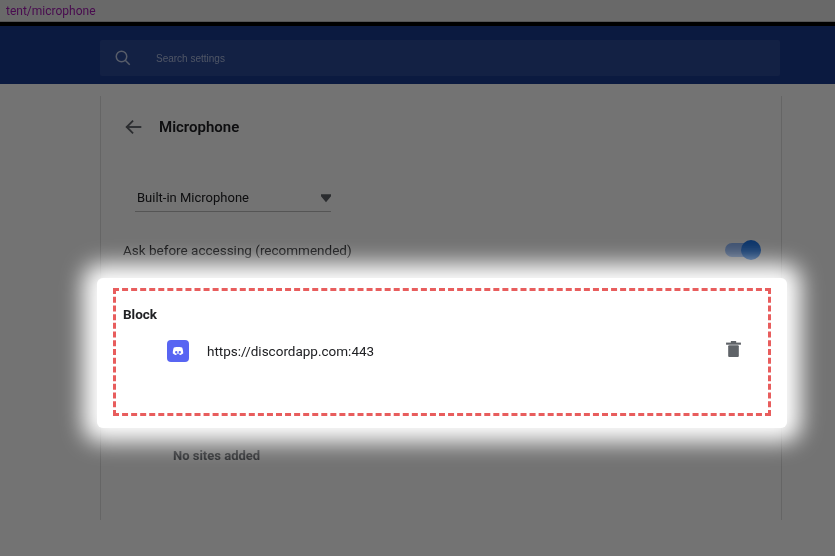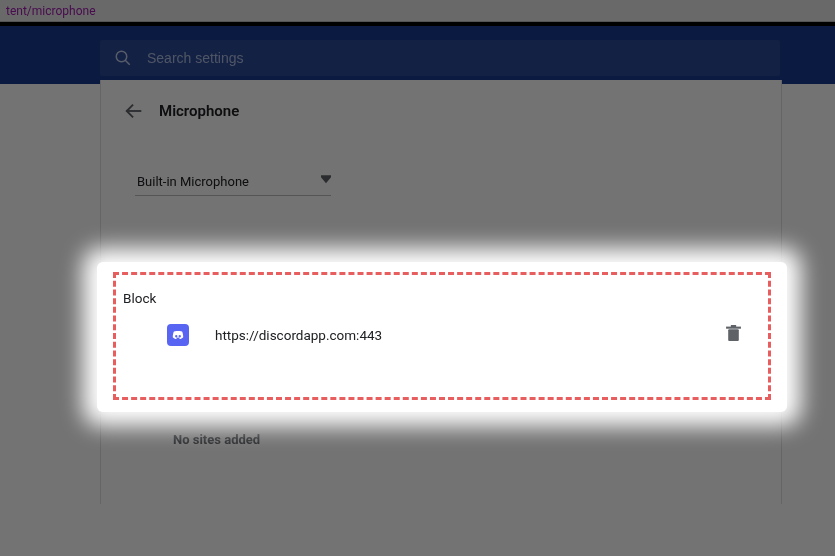--- a/index.html
+++ b/index.html
@@ -44,29 +44,29 @@
       height: 18px;
       fill: none;
       stroke: #c0cde8;
       stroke-width: 2;
     }
     .search-input {
       background: transparent;
       border: none;
       outline: none;
       color: #fff;
-      font-size: 14px;
-      margin-left: 15px;
+      font-size: 10px;
+      margin-left: 24px;
       width: 500px;
     }
     .search-input::placeholder { color: #aebde0; }
     .content-panel {
       position: absolute;
       left: 100px;
-      top: 80px;
+      top: 96px;
       width: 682px;
       height: 424px;
       background: #fff;
       border-left: 1px solid #e0e0e0;
       border-right: 1px solid #e0e0e0;
     }
     .title-row {
       display: flex;
       align-items: center;
       padding: 20px 22px;
@@ -83,21 +83,21 @@
       font-size: 15px;
       font-weight: 600;
       color: #202124;
       margin-left: 14px;
     }
     .device-row {
       margin: 28px 0 0 34px;
     }
     .device-select {
       display: inline-flex;
-      align-items: flex-start;
+      align-items: center;
       justify-content: space-between;
       width: 196px;
       border-bottom: 1px solid #bdbdbd;
       padding: 4px 0 6px 2px;
       font-size: 13px;
       color: #202124;
       cursor: pointer;
     }
     .chevron-svg {
       width: 10px;
@@ -156,31 +156,30 @@
     .block-section {
       position: absolute;
       left: 0;
       top: 192px;
       width: 100%;
       z-index: 8;
       padding: 0 22px;
     }
     .section-heading {
       font-size: 13.5px;
-      font-weight: 400;
+      font-weight: 700;
       color: #202124;
       margin-top: 18px;
       margin-left: 0;
     }
     .site-row {
       display: flex;
       align-items: center;
       margin-top: 18px;
       padding-left: 44px;
-      gap: 8px;
     }
     .site-favicon {
       width: 22px;
       height: 22px;
       background: #5865F2;
       border-radius: 4px;
       display: flex;
       align-items: center;
       justify-content: center;
       flex-shrink: 0;
@@ -253,20 +252,26 @@
 
   <div class="device-row">
     <div class="device-select">
       <span>Built-in Microphone</span>
       <svg class="chevron-svg" viewBox="0 0 10 10">
         <polygon points="0,2 10,2 5,8"></polygon>
       </svg>
     </div>
   </div>
 
+  <div class="ask-row">
+    <div class="ask-label">Ask before accessing (recommended)</div>
+    <div class="toggle">
+      <div class="toggle-knob"></div>
+    </div>
+  </div>
 
   <div class="highlight-glow"></div>
   <div class="highlight-border"></div>
 
   <div class="block-section">
     <div class="section-heading">Block</div>
     <div class="site-row">
       <div class="site-favicon">
         <svg viewBox="0 0 24 24" fill="#fff">
             <path d="M5 6c3-1 5-1 7-1s4 0 7 1c1 2 2 6 2 10-2 2-4 3-6 3l-1-2c1 0 2-1 2-1-3 1-5 1-8 0 0 0 1 1 2 1l-1 2c-2 0-4-1-6-3 0-4 1-8 2-10zm4 6a2 2 0 100 4 2 2 0 000-4zm6 0a2 2 0 100 4 2 2 0 000-4z"></path>

